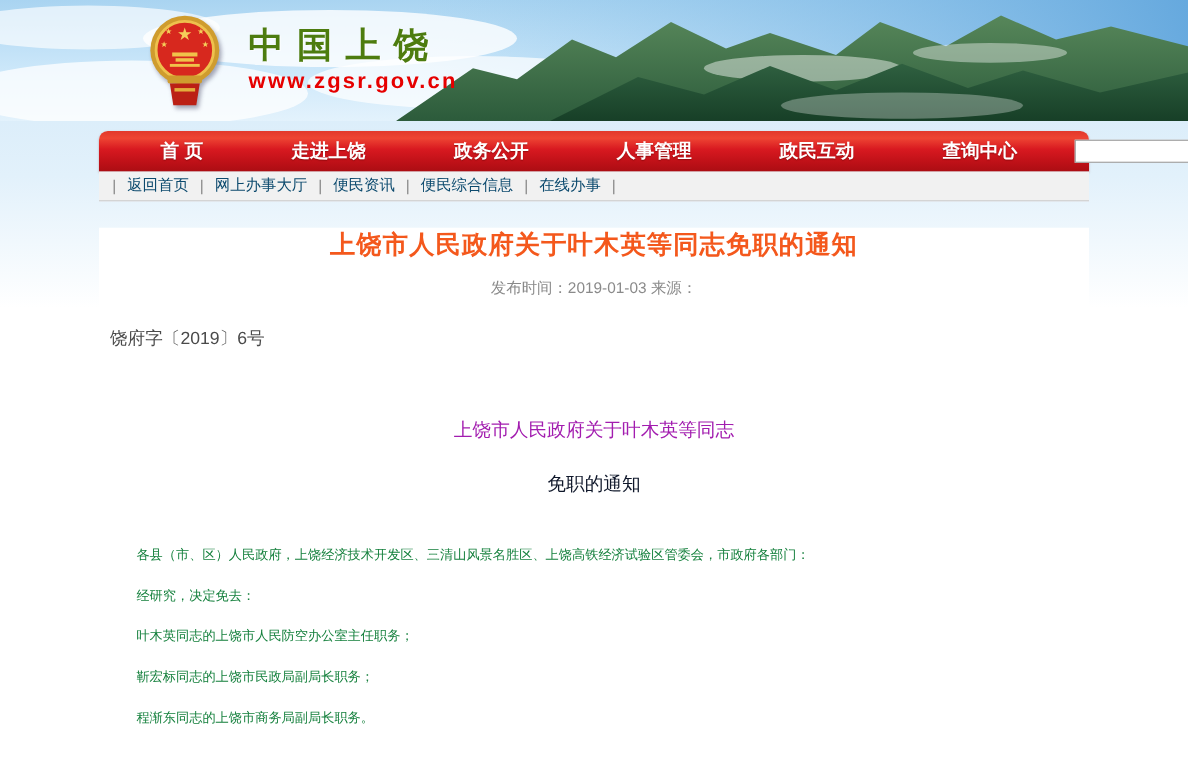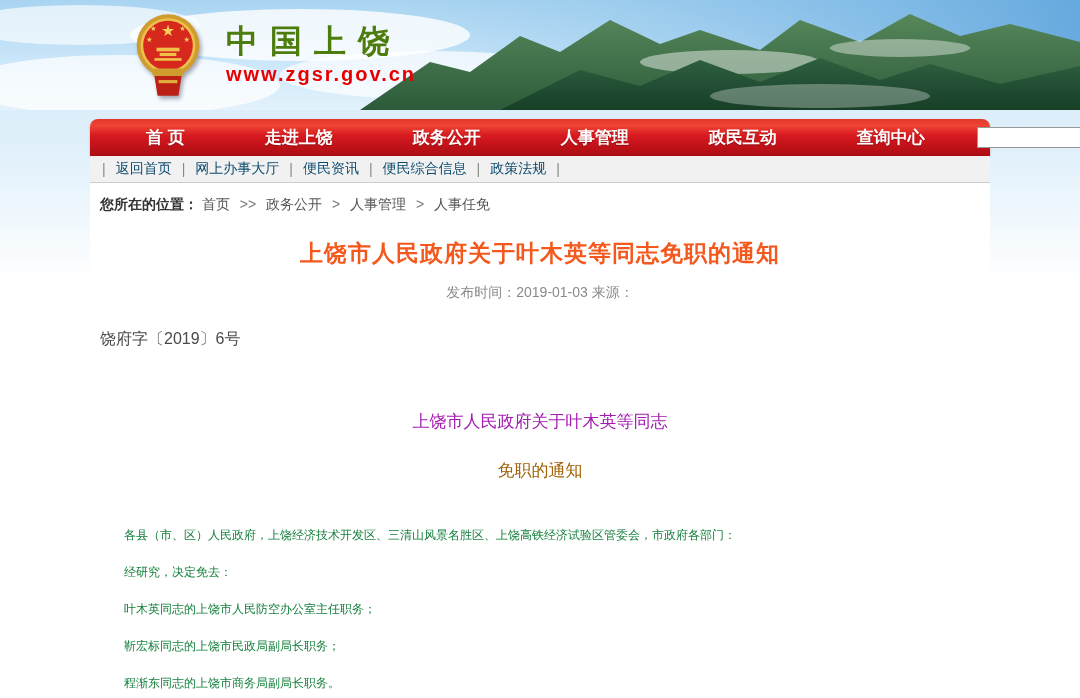--- a/index.html
+++ b/index.html
@@ -61,21 +61,21 @@
   .breadcrumb a { color: #555; text-decoration: none; }
   .breadcrumb .bc-sep { color: #777; margin: 0 6px; }
 
   .article-title {
     margin-top: 24px; text-align: center;
     color: #f4581c; font-size: 23px; font-weight: bold; letter-spacing: 1px;
   }
   .article-meta { margin-top: 15px; text-align: center; font-size: 14px; color: #8a8a8a; }
   .doc-number { margin-top: 27px; font-size: 16px; color: #4a4a4a; }
   .doc-title-1 { margin-top: 60px; text-align: center; font-size: 17px; color: #a21caf; }
-  .doc-title-2 { margin-top: 26px; text-align: center; font-size: 17px; color: #a16207; }
+  .doc-title-2 { margin-top: 26px; text-align: center; font-size: 17px; color: #0f172a; }
   .body-para { margin-top: 22px; font-size: 12px; color: #15803d; text-indent: 2em; line-height: 1.25; }
   .body-para.first { margin-top: 46px; }
 </style>
 </head>
 <body>
 
 <div>
 
   <header class="site-header">
     <svg class="header-bg" viewBox="0 0 1080 110" preserveAspectRatio="none">
@@ -157,36 +157,26 @@
     <div class="sub-nav">
       <span class="sep">|</span>
       <a href="#">返回首页</a>
       <span class="sep">|</span>
       <a href="#">网上办事大厅</a>
       <span class="sep">|</span>
       <a href="#">便民资讯</a>
       <span class="sep">|</span>
       <a href="#">便民综合信息</a>
       <span class="sep">|</span>
-      <a href="#">政策法规</a>
+      <a href="#">在线办事</a>
       <span class="sep">|</span>
     </div>
 
     <main class="content">
 
-      <div class="breadcrumb">
-        <span class="bc-label">您所在的位置：</span>
-        <a href="#">首页</a>
-        <span class="bc-sep">&gt;&gt;</span>
-        <a href="#">政务公开</a>
-        <span class="bc-sep">&gt;</span>
-        <a href="#">人事管理</a>
-        <span class="bc-sep">&gt;</span>
-        <a href="#">人事任免</a>
-      </div>
 
       <h1 class="article-title">上饶市人民政府关于叶木英等同志免职的通知</h1>
 
       <div class="article-meta">
         <span>发布时间：</span><span>2019-01-03</span>
         <span>来源：</span>
       </div>
 
       <div class="doc-number">饶府字〔2019〕6号</div>
 

